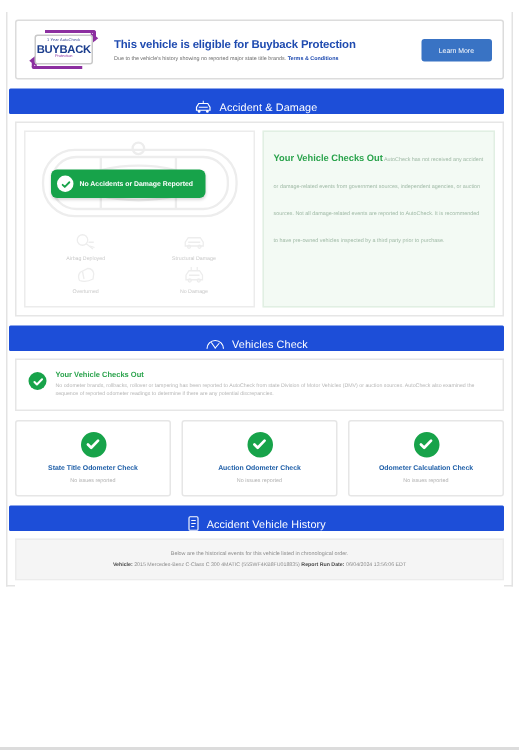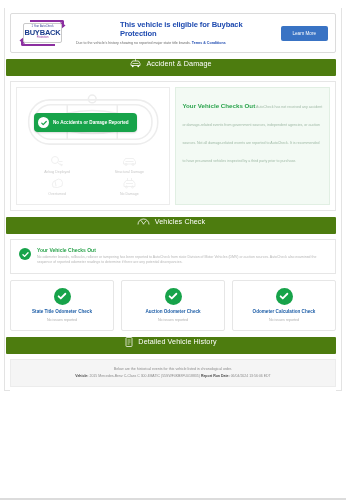--- a/index.html
+++ b/index.html
@@ -74,44 +74,44 @@
     align-items: center; justify-content: center;
     overflow: hidden;
   }
   .bb-top-text { font-size: 2.6px; color: #2b3a8f; letter-spacing: .1px; line-height: 1; }
   .bb-main-text { font-size: 7.5px; font-weight: bold; color: #1a3c8c; line-height: 1.05; letter-spacing: -.2px; }
   .bb-sub-text { font-size: 2.6px; color: #8c2fa0; line-height: 1; }
 
   .banner-text { flex: 1 1 auto; min-width: 0; }
   .banner-title {
     font-size: 7.6px; font-weight: bold; color: #1f4bb0;
-    line-height: 1.2; letter-spacing: -.1px; margin-left: 44px;
+    line-height: 1.2; letter-spacing: -.1px;
   }
   .banner-sub {
     font-size: 3.6px; color: #6d6d6d; margin-top: 3px; line-height: 1.2;
   }
   .banner-sub .tc { color: #1f4bb0; font-weight: bold; }
   .learn-more {
     flex: 0 0 auto;
     background: #3973c4;
     color: #ffffff;
     font-size: 4.6px;
     border: none; border-radius: 2px;
     padding: 5px 12px;
     cursor: pointer;
     white-space: nowrap;
   }
 
   
   .section-head {
-    background: #4d7c0f;
+    background: #1d4ed8;
     color: #ffffff;
     height: 17px;
     margin: 6px 5px 0 1px;
-    display: flex; align-items: flex-start; justify-content: center;
+    display: flex; align-items: flex-end; justify-content: center;
     gap: 5px;
     border-radius: 1px;
   }
   .section-head .sh-icon { display: flex; align-items: center; }
   .section-head .sh-title { font-size: 7.2px; letter-spacing: .1px; }
 
   
   .accident-body {
     margin: 5px 5px 0 5px;
     border: 1px solid #e6e6e6;
@@ -412,21 +412,21 @@
       </div>
     </div>
 
     <div class="section-head">
       <span class="sh-icon">
         <svg width="8" height="10" viewBox="0 0 16 20">
           <rect x="2" y="1" width="12" height="18" rx="1.5" fill="none" stroke="#ffffff" stroke-width="1.5"></rect>
           <path d="M5 6 L11 6 M5 10 L11 10 M5 14 L9 14" stroke="#ffffff" stroke-width="1.3"></path>
         </svg>
       </span>
-      <span class="sh-title">Detailed Vehicle History</span>
+      <span class="sh-title">Accident Vehicle History</span>
     </div>
 
     <div class="dvh-body">
       <div class="dvh-line1">Below are the historical events for this vehicle listed in chronological order.</div>
       <div class="dvh-line2"><b>Vehicle:</b> <span>2015 Mercedes-Benz C-Class C 300 4MATIC (55SWF4KB8FU018835)</span> <b>Report Run Date:</b> <span>06/04/2024 13:56:06 EDT</span></div>
     </div>
 
     <div class="dvh-fill"></div>
   </div>
   <div class="bottom-strip"></div>

